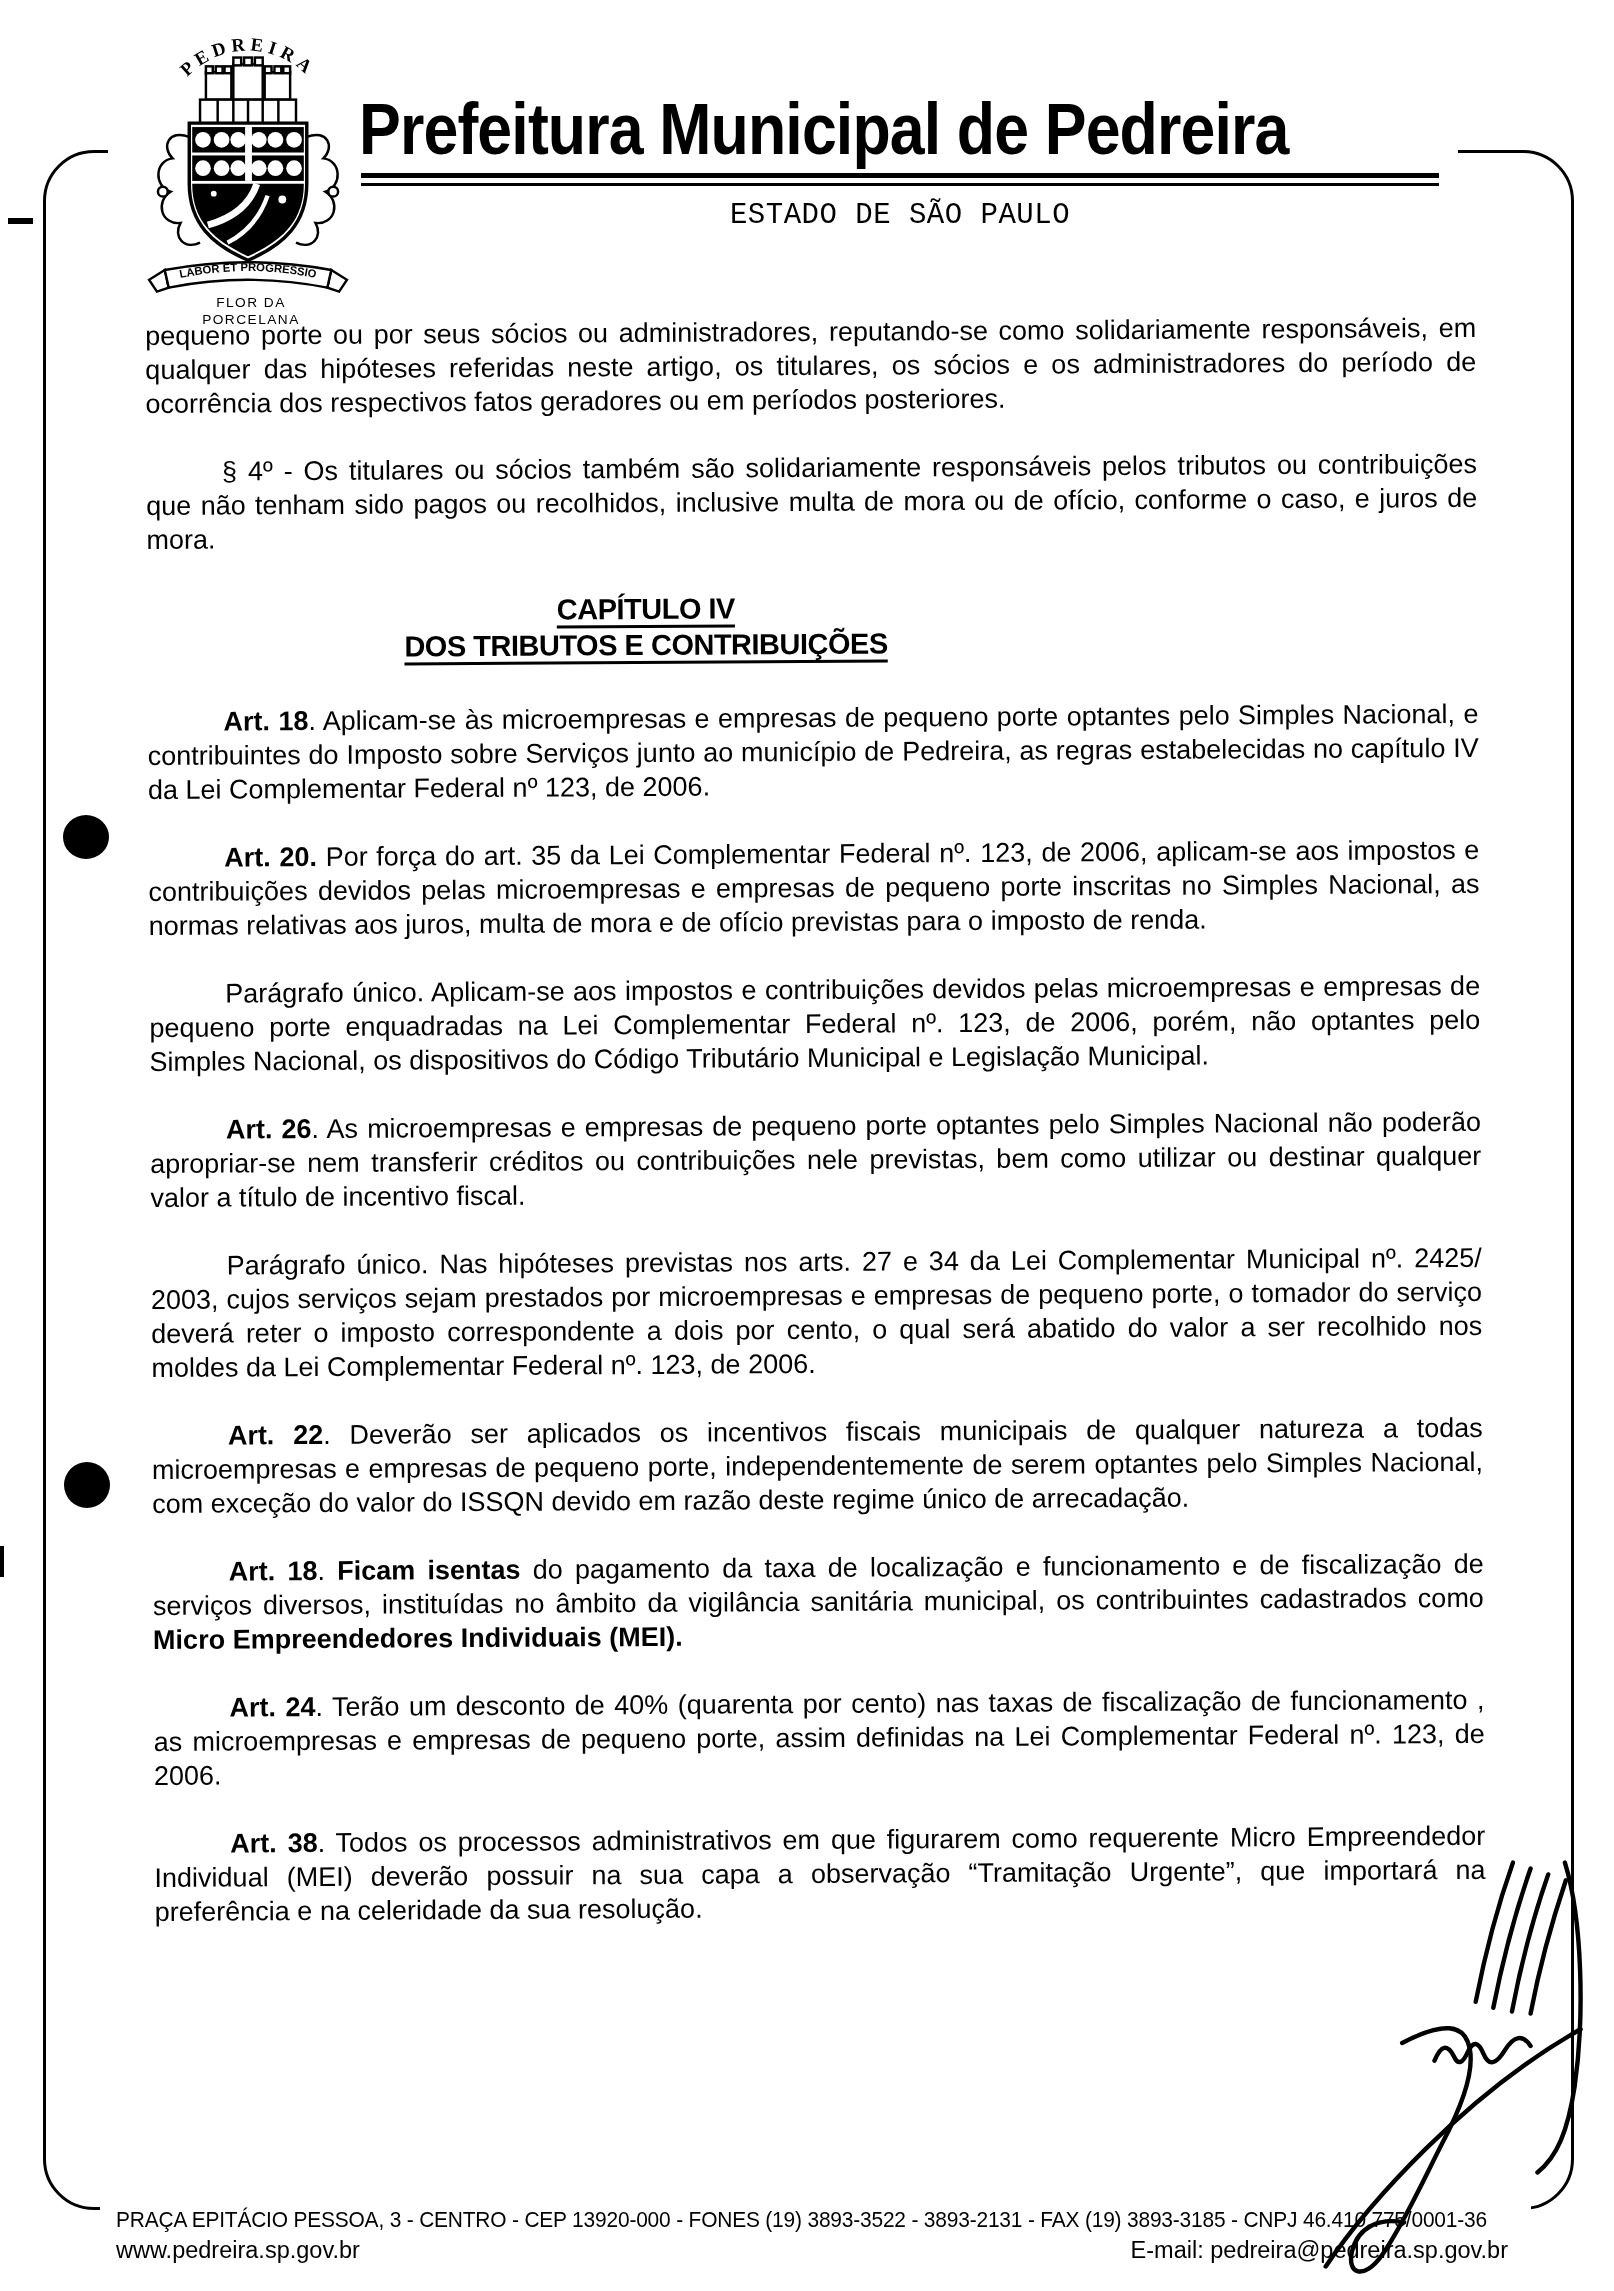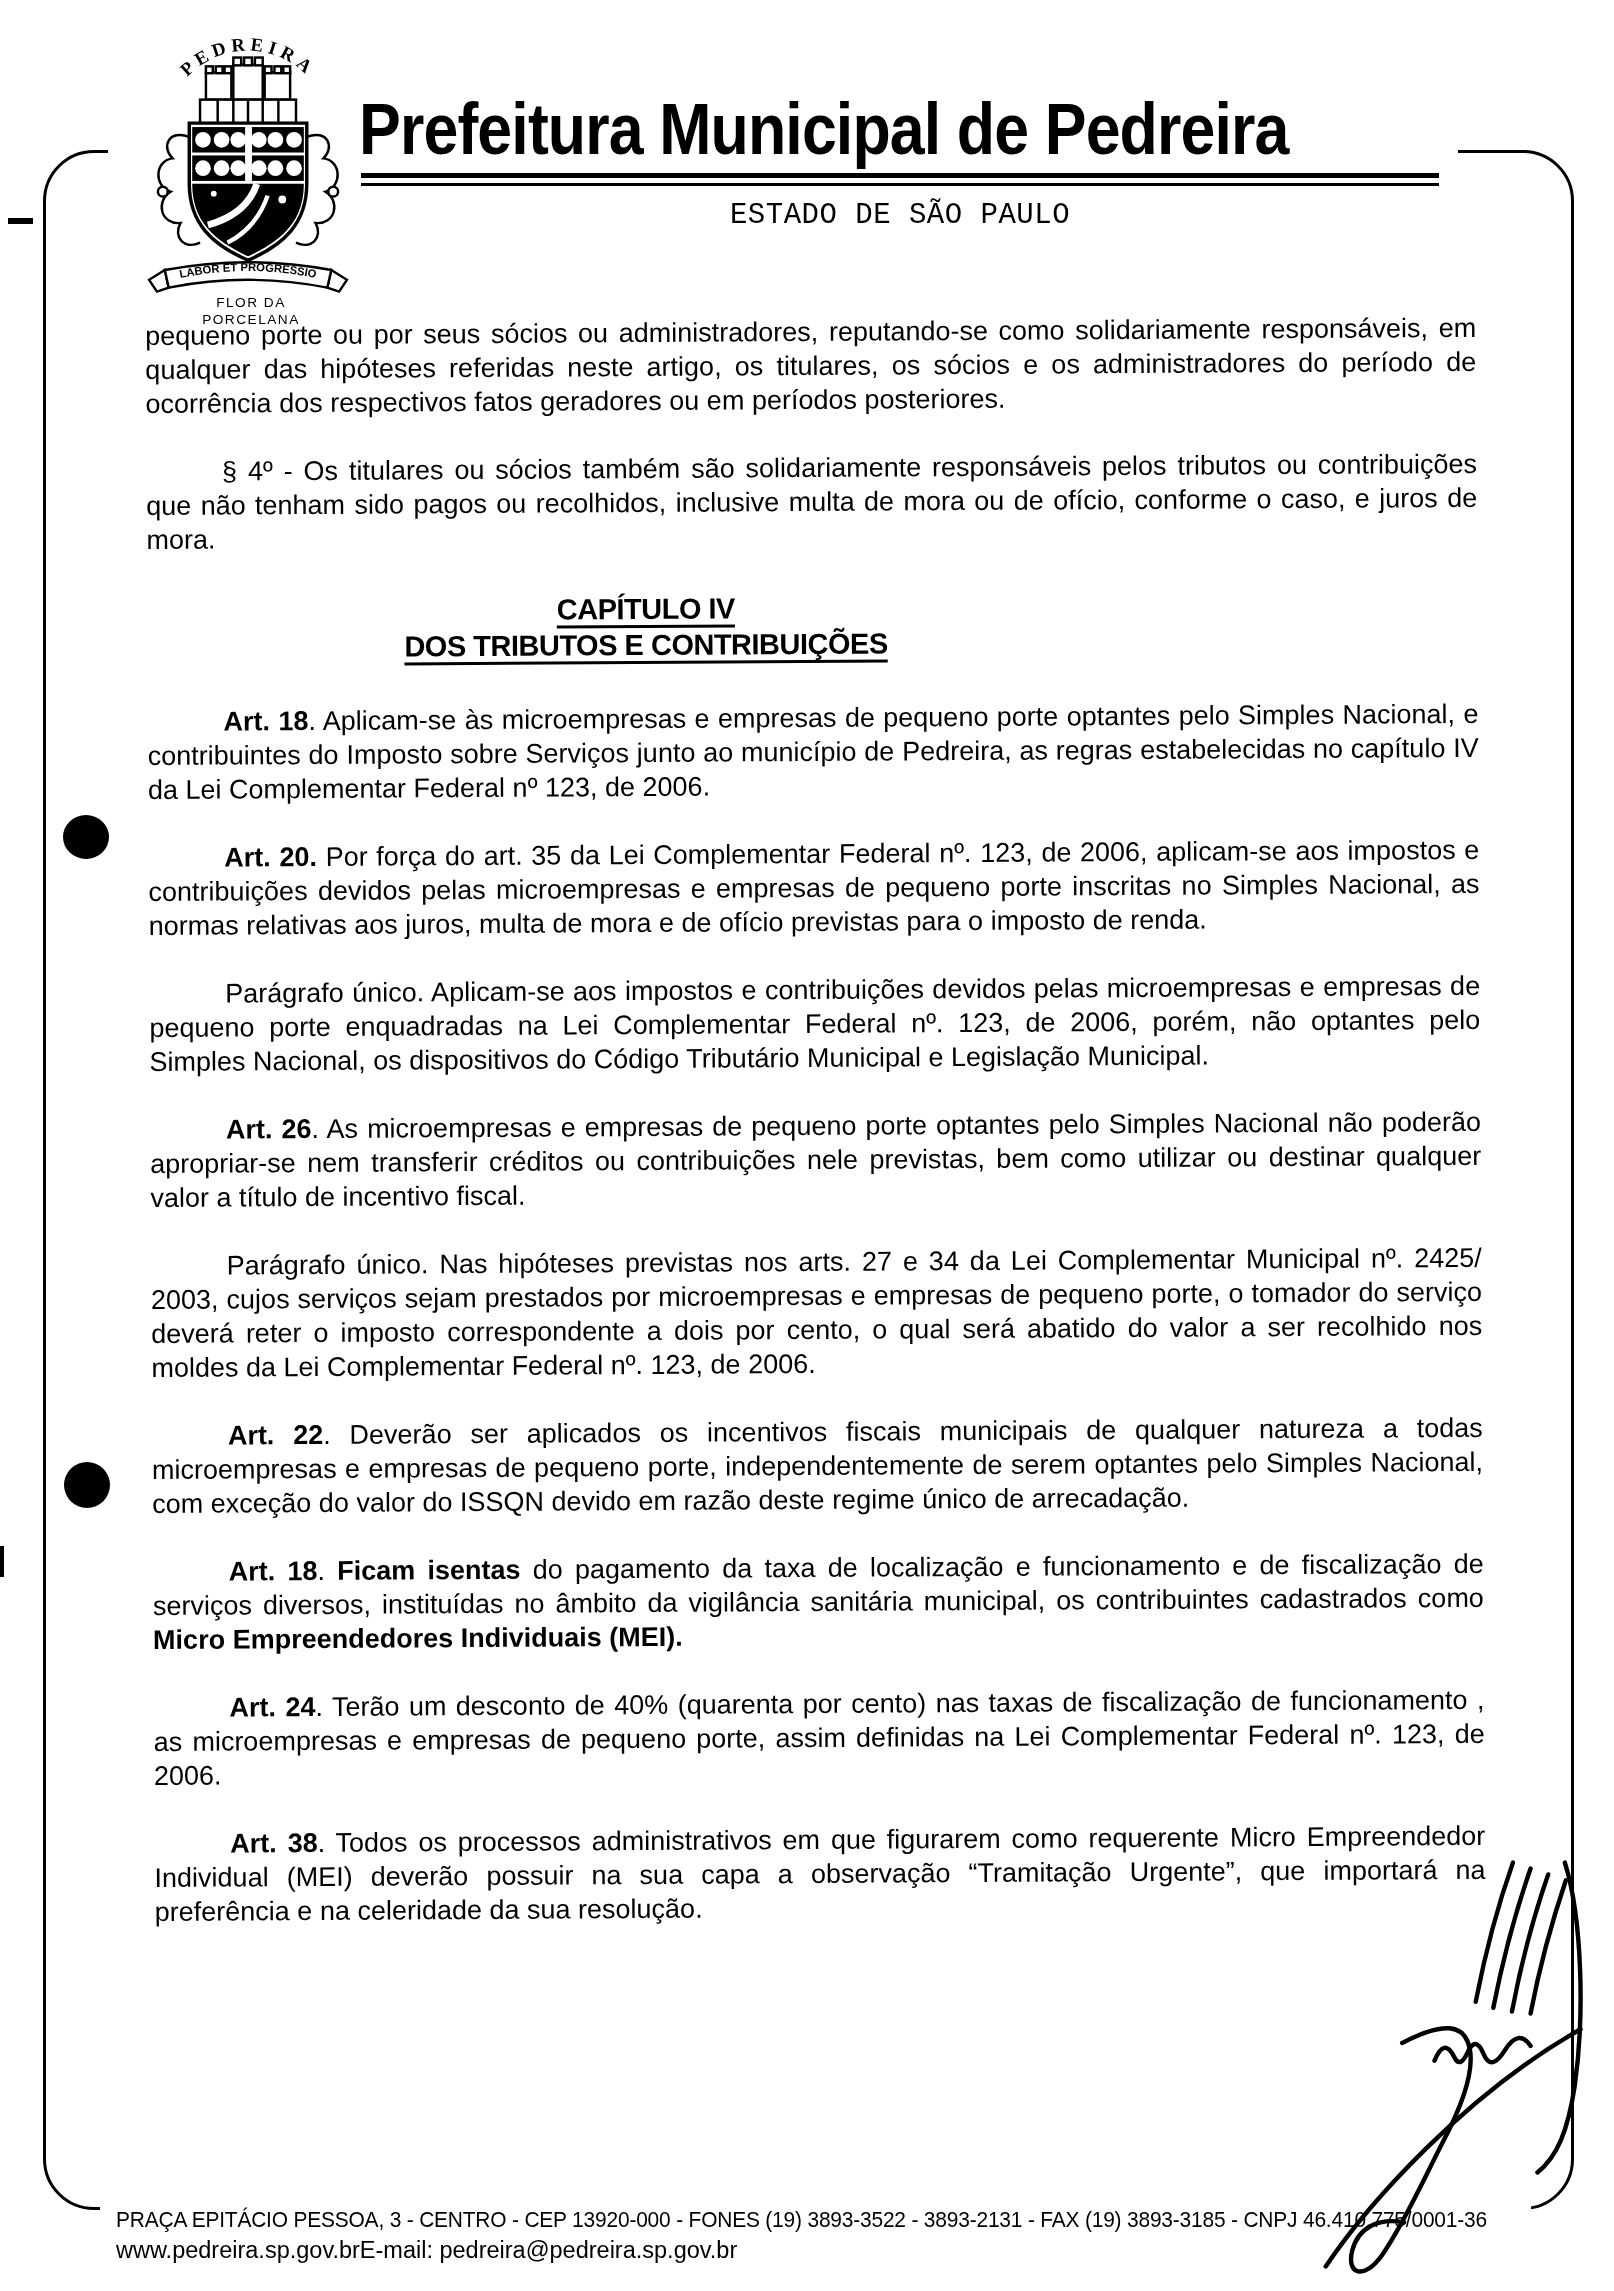--- a/index.html
+++ b/index.html
@@ -33,21 +33,21 @@
   #text-column b{font-weight:700;}
   .chapter{margin:37px 333px 39px 0;text-align:center;
            font-size:29px;font-weight:700;line-height:36px;letter-spacing:-0.5px;}
   .chapter .u{text-decoration:underline;text-decoration-thickness:2.9px;text-underline-offset:5.9px;}
 
   
   #footer-line1{position:absolute;left:116px;top:2207px;width:1470px;z-index:3;
                 font-size:22.5px;letter-spacing:-0.2px;white-space:nowrap;
                 transform:scaleX(0.93);transform-origin:left top;}
   #footer-line2{position:absolute;left:116px;top:2237px;width:1392px;z-index:3;
-                display:flex;font-size:23.5px;}
+                display:flex;justify-content:space-between;font-size:23.5px;}
 
   
   .punch{position:absolute;background:#000;border-radius:50%;z-index:3;}
   #punch1{left:63px;top:815px;width:46px;height:44px;}
   #punch2{left:64px;top:1462px;width:46px;height:46px;}
   .artifact{position:absolute;background:#000;z-index:3;}
   #tick1{left:0px;top:1546px;width:3.9px;height:31px;}
   #dash1{left:7.8px;top:218px;width:25.5px;height:5.9px;}
 
   #signature-svg{position:absolute;left:1255px;top:1745px;width:360px;height:547px;z-index:4;}

